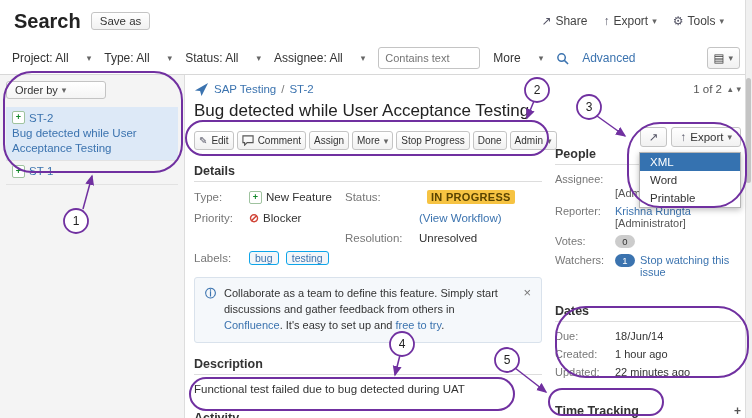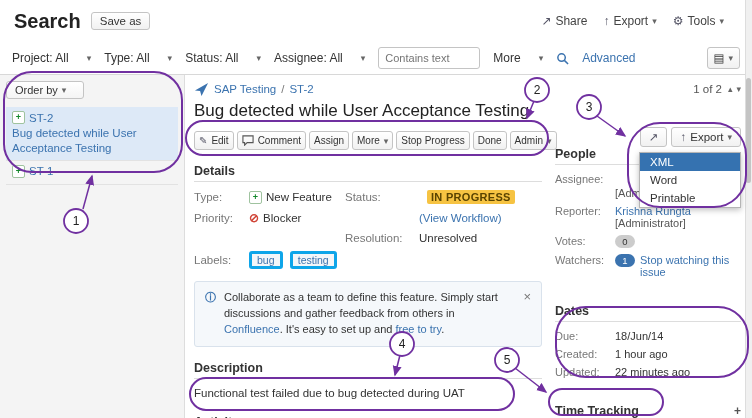--- a/index.html
+++ b/index.html
@@ -26,21 +26,21 @@
               display:flex;align-items:center;gap:13px;padding:0 12px;box-sizing:border-box;background:#fff;}
   .filter-item{display:inline-flex;align-items:center;gap:18px;cursor:pointer;color:#333;font-size:12px;}
   .contains-input{width:88px;height:20px;border:1px solid #c4c4c4;border-radius:3px;padding:0 6px;
                   font-size:11px;font-family:inherit;color:#333;}
   .search-btn{cursor:pointer;display:inline-flex;align-items:center;}
   .views-btn{margin-left:auto;padding:3px 6px;}
 
   
   .sidebar{position:absolute;left:0;top:75px;width:185px;height:343px;background:#f4f4f4;
            border-right:1px solid #ddd;box-sizing:border-box;padding:6px;}
-  .order-by{width:78px;font-size:11px;background:linear-gradient(#fff,#f4f4f4);margin-bottom:8px;}
+  .order-by{width:100px;font-size:11px;background:linear-gradient(#fff,#f4f4f4);margin-bottom:8px;}
   .issue-item{padding:4px 6px;border-bottom:1px solid #e2e2e2;cursor:pointer;}
   .issue-item.selected{background:#dde9f7;}
   .issue-key-row{display:flex;align-items:center;gap:4px;margin-bottom:2px;}
   .type-icon{width:11px;height:11px;line-height:11px;text-align:center;font-size:9px;font-weight:bold;
              color:#14892c;background:#fff;border:1px solid #9fc39f;border-radius:2px;display:inline-block;}
   .issue-key{color:#3b73af;font-size:11.5px;}
   .issue-summary{display:block;color:#3b73af;font-size:11.5px;line-height:1.3;}
 
   
   .main{position:absolute;left:186px;top:75px;width:559px;height:343px;background:#fff;}
@@ -51,21 +51,21 @@
   .toolbar{display:flex;gap:3px;margin-bottom:14px;}
   .toolbar .btn{font-size:10px;padding:3px 4px;}
   .section-h{font-weight:bold;font-size:12.5px;color:#333;border-bottom:1px solid #ddd;
              padding-bottom:3px;margin-bottom:8px;}
   .details-grid{display:grid;grid-template-columns:55px 96px 74px 1fr;row-gap:7px;font-size:11.5px;align-items:center;}
   .dt-label{color:#777;}
   .val{display:inline-flex;align-items:center;gap:4px;}
   .badge-status{display:inline-block;background:#f6c342;color:#594300;font-size:11px;font-weight:bold;
                 padding:1px 4px;border-radius:2px;letter-spacing:.3px;margin-left:8px;}
   .blocker-icon{color:#d04437;font-weight:bold;font-size:12px;}
-  .label-tag{display:inline-block;background:#f3f6f9;border:3px solid #0ea5e9;border-radius:3px;
+  .label-tag{display:inline-block;background:#f3f6f9;border:1px solid #0ea5e9;border-radius:3px;
              padding:0 5px;color:#3b73af;font-size:10.5px;margin-right:4px;}
   .banner{margin-top:12px;display:flex;gap:8px;background:#f5f8fb;border:1px solid #d9e2ec;border-radius:3px;
           padding:8px 10px;font-size:11px;color:#333;width:100%;box-sizing:border-box;align-items:flex-start;line-height:1.45;}
   .banner .info{color:#3b73af;font-weight:bold;}
   .banner .close{margin-left:auto;color:#777;cursor:pointer;font-size:13px;line-height:1;}
   .desc-section{margin-top:14px;}
   .desc-text{font-size:11.5px;color:#333;margin-top:2px;}
   .activity-section{margin-top:16px;}
   .activity-h{font-weight:bold;font-size:12.5px;margin-bottom:6px;}
 

